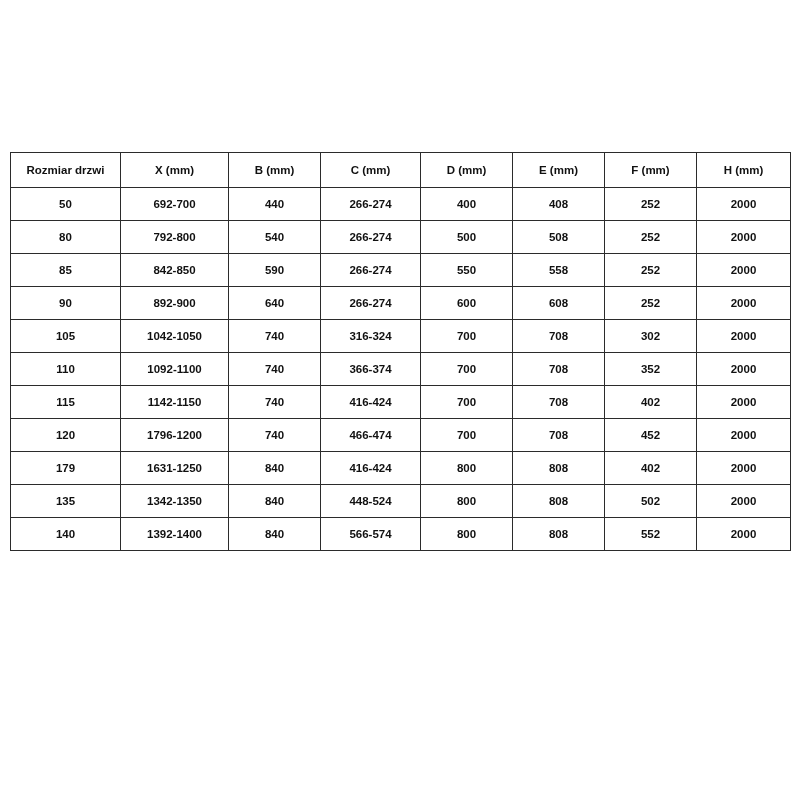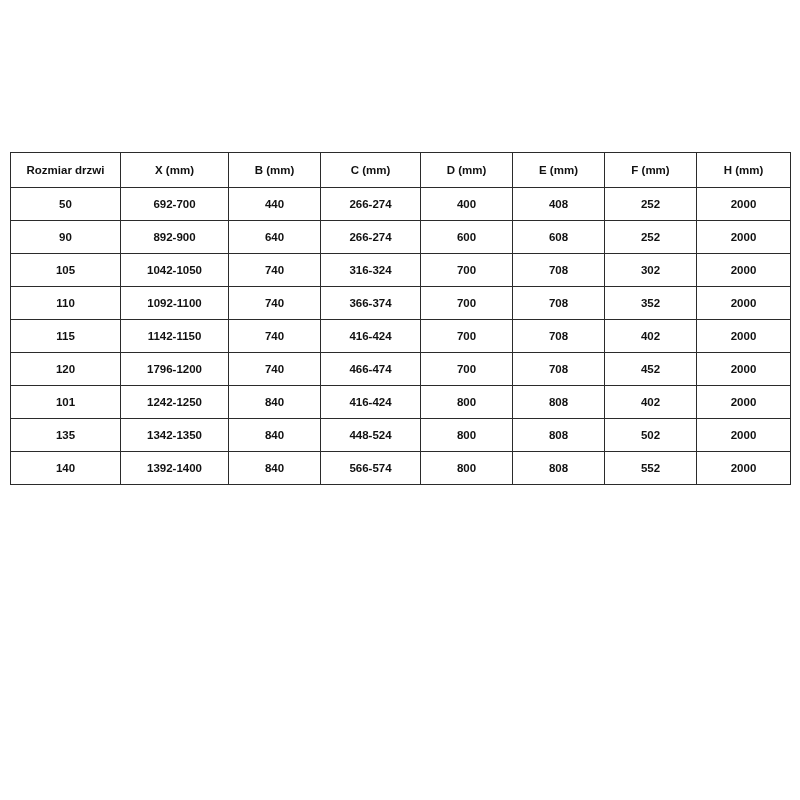--- a/index.html
+++ b/index.html
@@ -91,20 +91,40 @@
           <td>50</td>
           <td>692-700</td>
           <td>440</td>
           <td>266-274</td>
           <td>400</td>
           <td>408</td>
           <td>252</td>
           <td>2000</td>
         </tr>
         <tr>
+          <td>80</td>
+          <td>792-800</td>
+          <td>540</td>
+          <td>266-274</td>
+          <td>500</td>
+          <td>508</td>
+          <td>252</td>
+          <td>2000</td>
+        </tr>
+        <tr>
+          <td>85</td>
+          <td>842-850</td>
+          <td>590</td>
+          <td>266-274</td>
+          <td>550</td>
+          <td>558</td>
+          <td>252</td>
+          <td>2000</td>
+        </tr>
+        <tr>
           <td>90</td>
           <td>892-900</td>
           <td>640</td>
           <td>266-274</td>
           <td>600</td>
           <td>608</td>
           <td>252</td>
           <td>2000</td>
         </tr>
         <tr>
@@ -141,22 +161,22 @@
           <td>120</td>
           <td>1796-1200</td>
           <td>740</td>
           <td>466-474</td>
           <td>700</td>
           <td>708</td>
           <td>452</td>
           <td>2000</td>
         </tr>
         <tr>
-          <td>101</td>
-          <td>1242-1250</td>
+          <td>179</td>
+          <td>1631-1250</td>
           <td>840</td>
           <td>416-424</td>
           <td>800</td>
           <td>808</td>
           <td>402</td>
           <td>2000</td>
         </tr>
         <tr>
           <td>135</td>
           <td>1342-1350</td>

